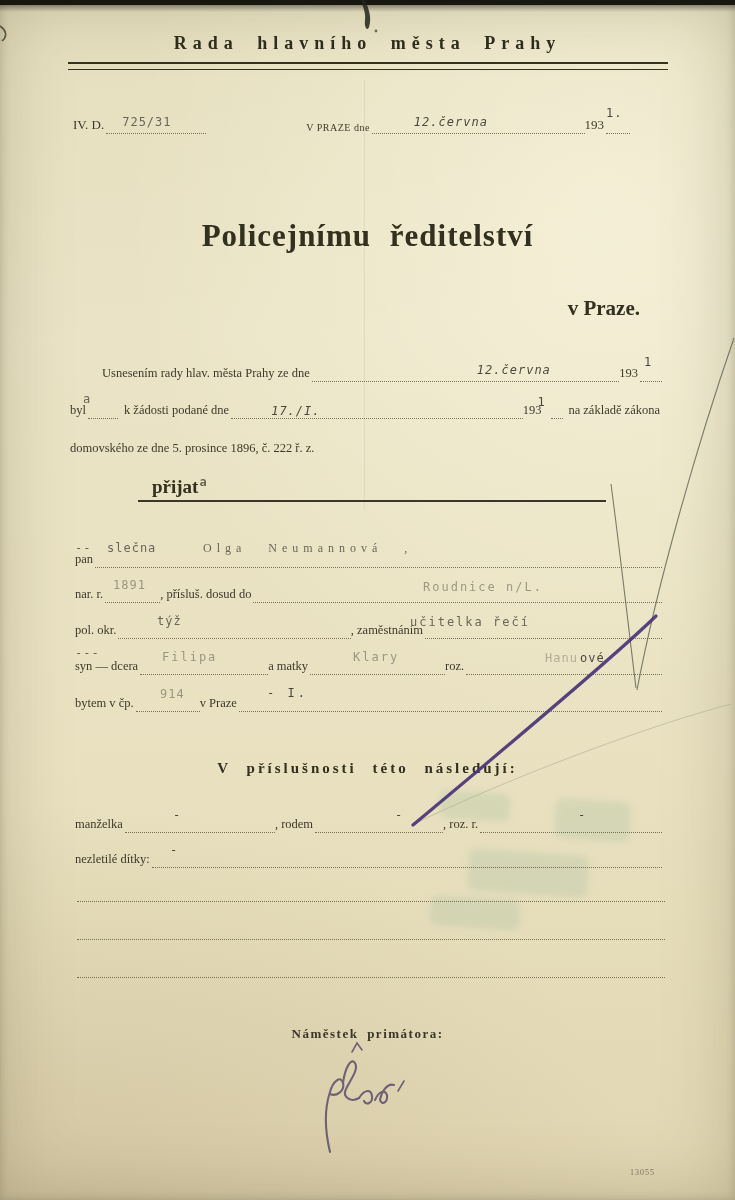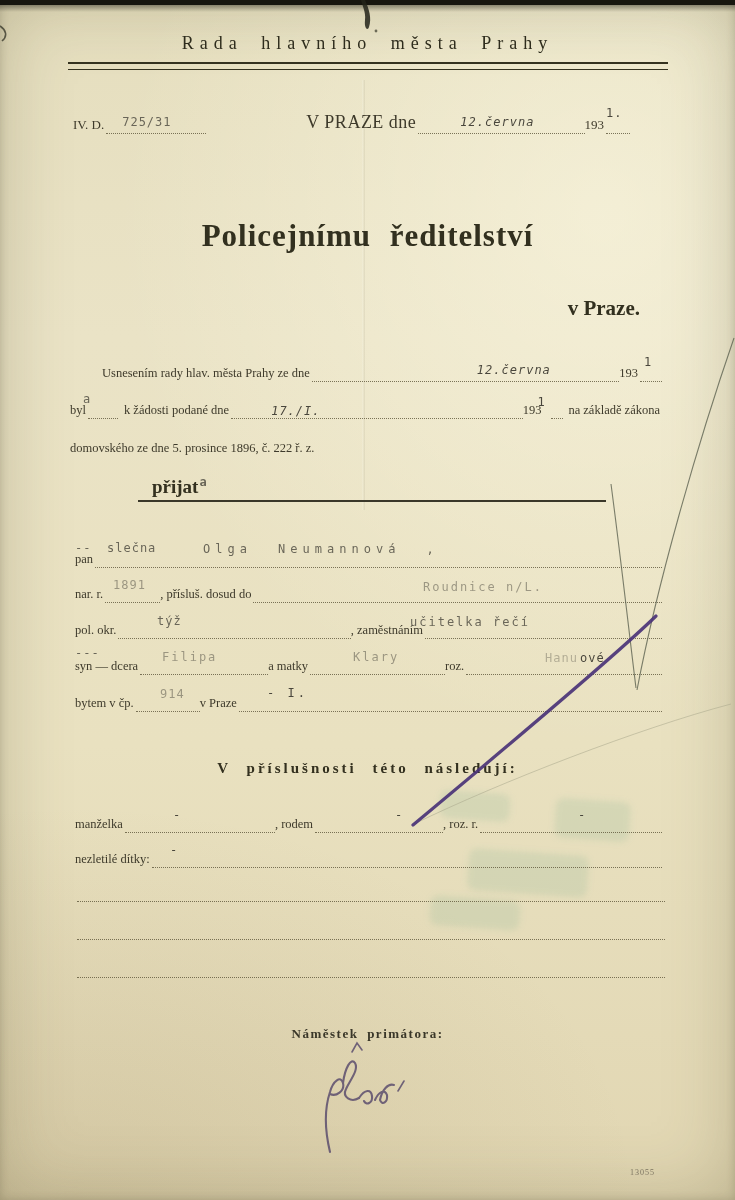--- a/index.html
+++ b/index.html
@@ -13,21 +13,21 @@
     box-shadow: inset 0 0 70px rgba(95,85,50,.28), inset 0 0 10px rgba(60,52,30,.22);
   }
   .topbar{position:absolute;top:0;left:0;width:735px;height:5px;background:#17160f;}
   .topbar-fade{position:absolute;top:5px;left:0;width:735px;height:7px;
     background:linear-gradient(180deg,rgba(25,24,15,.4),rgba(25,24,15,0));}
   .crease{position:absolute;top:80px;left:362px;width:3px;height:430px;
     background:linear-gradient(90deg,rgba(255,255,240,.3),rgba(110,100,70,.12));}
   .bleed{position:absolute;filter:blur(3px);background:rgba(110,165,135,.16);border-radius:8px;transform:scaleX(-1) rotate(-4deg);}
 
   .org{position:absolute;top:33px;left:0;width:735px;text-align:center;
-    font-size:18px;font-weight:normal;letter-spacing:6px;word-spacing:8px;color:#2e2c1d;}
+    font-size:18px;font-weight:bold;letter-spacing:6px;word-spacing:8px;color:#2e2c1d;}
   .rule{position:absolute;top:62px;left:68px;width:600px;height:5px;
     border-top:2.5px solid #34321f;border-bottom:1px solid #34321f;}
 
   .row{position:absolute;display:flex;align-items:flex-end;font-size:12.5px;}
   .row .lbl{white-space:nowrap;padding:0 2px 1px 0;}
   .dots{border-bottom:1.5px dotted rgba(92,85,58,.8);height:6px;position:relative;}
   .grow{flex:1;font-style:italic;}
   .spacer{height:1px;}
   .typed{position:absolute;font-family:"DejaVu Sans Mono",monospace;font-size:12px;
     color:#4e4b41;letter-spacing:1px;white-space:nowrap;opacity:.82;}
@@ -71,21 +71,21 @@
 
   <div class="org">Rada hlavního města Prahy</div>
   <div class="rule"></div>
 
   <div class="row" style="top:106px;left:73px;width:557px;height:28px;">
     <span class="lbl" style="font-size:13px;">IV. D.</span>
     <span class="dots" style="width:100px;">
       <span class="typed" style="left:16px;bottom:4px;">725/31</span>
     </span>
     <span class="spacer" style="width:100px;"></span>
-    <span class="lbl" style="font-size:18px;letter-spacing:.5px;">V PRAZE dne</span>
+    <span class="lbl" style="font-size:10px;letter-spacing:.5px;">V PRAZE dne</span>
     <span class="dots grow">
       <span class="typed dark" style="left:42px;bottom:4px;">12.června</span>
     </span>
     <span class="lbl" style="font-size:13px;">193</span>
     <span class="dots" style="width:24px;">
       <span class="typed dark" style="left:0px;bottom:13px;">1.</span>
     </span>
   </div>
 
   <div class="doc-title">Policejnímu ředitelství</div>
@@ -126,21 +126,21 @@
     <span style="padding-left:14px;">přijat</span>
     <span class="typed raised" style="position:relative;top:-9px;left:1px;">a</span>
     <span class="spacer" style="width:26px;"></span>
   </div>
 
   <div class="row" style="top:538px;left:75px;width:587px;height:30px;">
     <span class="lbl">pan</span>
     <span class="dots grow"></span>
     <span class="typed" style="left:0px;bottom:13px;">--</span>
     <span class="typed" style="left:32px;bottom:13px;">slečna</span>
-    <span class="typed" style="left:128px;bottom:12px;letter-spacing:5px;word-spacing:14px;">Olga Neumannová ,</span>
+    <span class="typed" style="left:128px;bottom:12px;letter-spacing:5px;word-spacing:14px;font-family:Liberation Serif, serif;">Olga Neumannová ,</span>
   </div>
 
   <div class="row" style="top:573px;left:75px;width:587px;height:30px;">
     <span class="lbl">nar. r.</span>
     <span class="dots" style="width:55px;"></span>
     <span class="lbl">, přísluš. dosud do</span>
     <span class="dots grow"></span>
     <span class="typed faint" style="left:38px;bottom:11px;">1891</span>
     <span class="typed faint" style="left:348px;bottom:9px;letter-spacing:2px;">Roudnice n/L.</span>
   </div>

